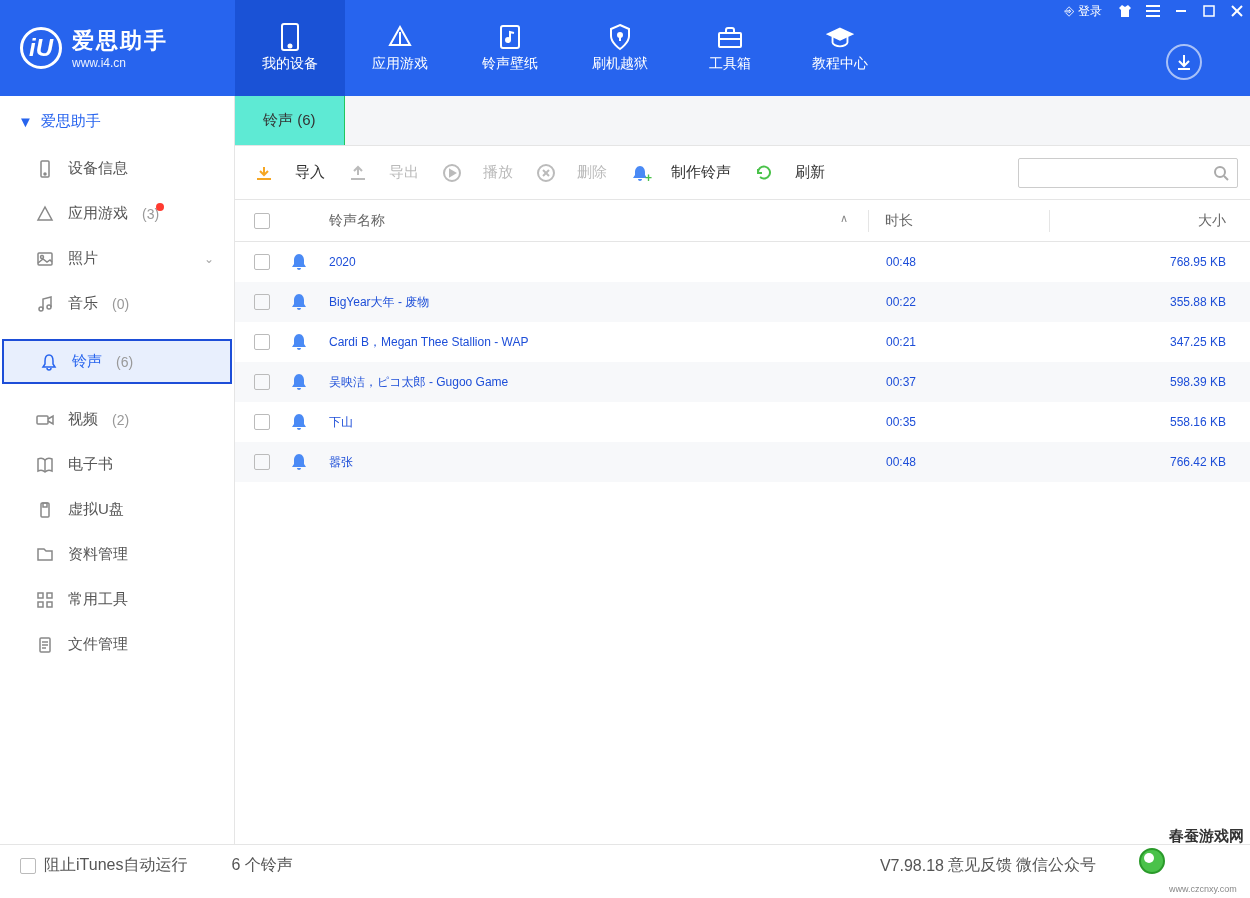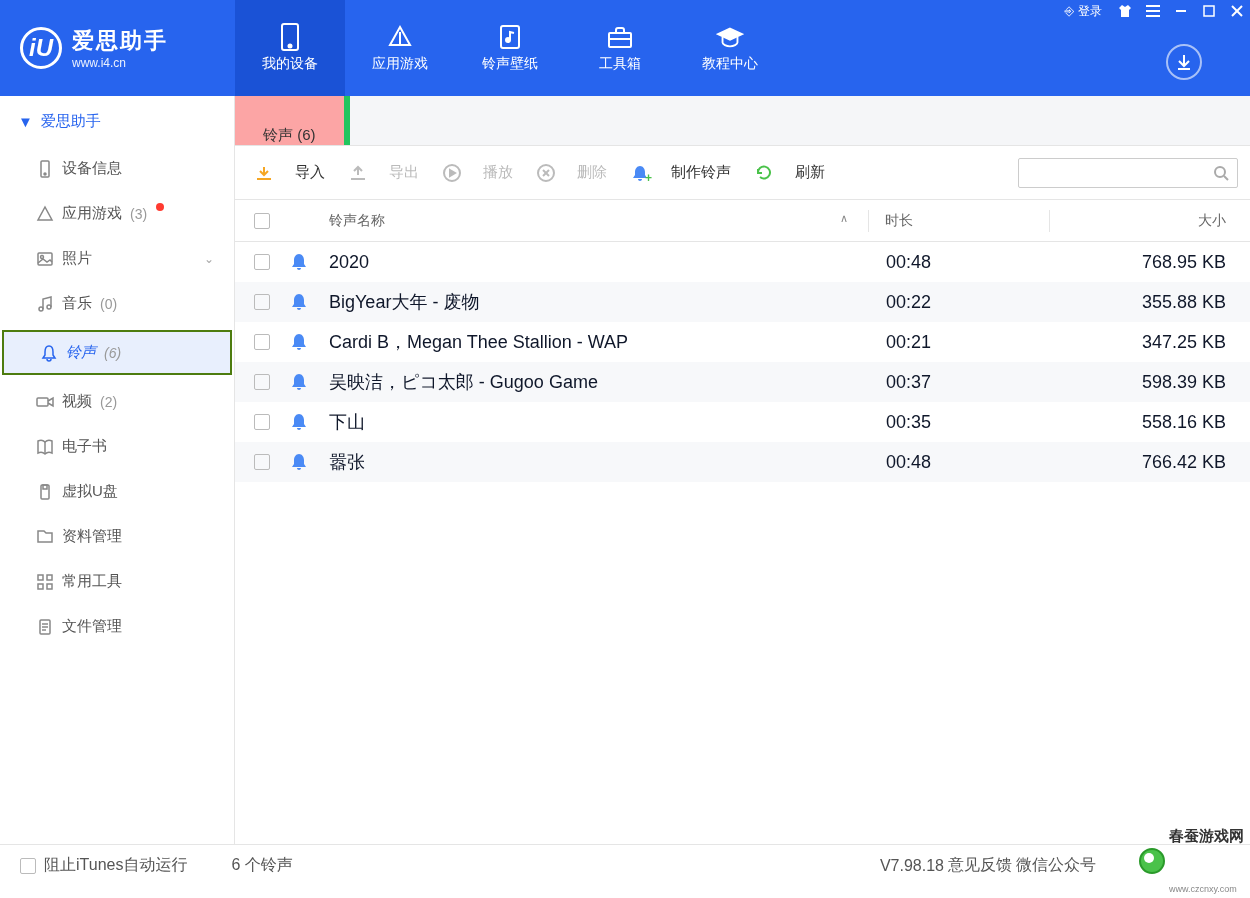--- a/index.html
+++ b/index.html
@@ -21,53 +21,53 @@
 
 .title-bar { position: absolute; top: 0; right: 0; height: 22px; display: flex; align-items: center; gap: 2px; }
 .title-bar-login { display: flex; align-items: center; gap: 4px; padding: 0 8px; font-size: 12px; cursor: pointer; }
 .title-btn { width: 26px; height: 22px; display: flex; align-items: center; justify-content: center; cursor: pointer; font-size: 14px; }
 
 .download-circle { position: absolute; right: 48px; bottom: 16px; width: 36px; height: 36px; border: 2px solid rgba(255,255,255,0.6); border-radius: 50%; display: flex; align-items: center; justify-content: center; cursor: pointer; }
 
 
 .sidebar { position: absolute; left: 0; top: 96px; width: 235px; bottom: 42px; background: #fff; border-right: 1px solid #e5e5e5; overflow-y: auto; }
 .sidebar-header { height: 50px; display: flex; align-items: center; padding-left: 18px; color: #2764ee; font-size: 15px; gap: 8px; cursor: pointer; }
-.sidebar-item { height: 45px; display: flex; align-items: center; padding-left: 36px; color: #555; font-size: 15px; gap: 8px; cursor: pointer; position: relative; }
-.sidebar-item.selected { background: #e8effd; color: #2764ee; border: 2px solid #4d7c0f; margin: 4px 2px; font-style: italic; }
+.sidebar-item { height: 45px; display: flex; align-items: center; padding-left: 36px; color: #555; font-size: 15px; gap: 14px; cursor: pointer; position: relative; }
+.sidebar-item.selected { background: #e8effd; color: #2764ee; border: 2px solid #1d4ed8; margin: 13px 2px; }
 .sidebar-icon { width: 18px; height: 18px; display: flex; align-items: center; justify-content: center; color: #888; }
 .sidebar-item.selected .sidebar-icon { color: #2764ee; }
 .sidebar-count { color: #999; font-size: 14px; }
 .sidebar-badge { width: 8px; height: 8px; background: #ff3b30; border-radius: 50%; position: absolute; left: 156px; top: 12px; }
 .sidebar-chevron { position: absolute; right: 20px; color: #aaa; font-size: 12px; }
 
 
 .content { position: absolute; left: 235px; top: 96px; right: 0; bottom: 42px; background: #fff; display: flex; flex-direction: column; }
 .content-tabs { height: 50px; background: #f5f6f8; display: flex; align-items: stretch; border-bottom: 1px solid #e5e5e5; }
-.content-tab { padding: 0 28px; display: flex; align-items: flex-end; background: #fca5a5; color: #333; font-size: 15px; border-right: 6px solid #22c55e; cursor: pointer; }
+.content-tab { padding: 0 28px; display: flex; align-items: center; background: #5eead4; color: #333; font-size: 15px; border-right: 1px solid #22c55e; cursor: pointer; }
 
 .toolbar { height: 54px; display: flex; align-items: center; padding: 0 20px; gap: 24px; border-bottom: 1px solid #e5e5e5; position: relative; }
 .tool-btn { display: flex; align-items: center; gap: 22px; font-size: 15px; cursor: pointer; color: #666; }
 .tool-btn.enabled { color: #333; }
 .tool-btn.disabled { color: #bbb; }
 .tool-icon { width: 18px; height: 18px; display: flex; align-items: center; justify-content: center; }
 .search-box { position: absolute; right: 12px; width: 220px; height: 30px; border: 1px solid #ccc; border-radius: 2px; display: flex; align-items: center; padding: 0 8px; }
 .search-box input { flex: 1; border: none; outline: none; font-size: 13px; }
 .search-box .sicon { color: #aaa; }
 
 .table-header { height: 42px; display: flex; align-items: center; border-bottom: 1px solid #e5e5e5; font-size: 14px; color: #666; }
 .col-check { width: 54px; display: flex; justify-content: center; }
 .col-icon { width: 40px; }
 .col-name { flex: 1; padding-right: 20px; position: relative; }
 .col-name .sort-caret { position: absolute; right: 20px; color: #888; font-size: 11px; }
 .col-sep { width: 1px; height: 22px; background: #e5e5e5; }
 .col-duration { width: 180px; padding-left: 16px; }
 .col-size { width: 200px; text-align: right; padding-right: 24px; }
 
 .table-body { flex: 1; overflow-y: auto; }
-.table-row { height: 40px; display: flex; align-items: center; font-size: 18px; color: #0f172a; }
+.table-row { height: 40px; display: flex; align-items: center; font-size: 12px; color: #1d4ed8; }
 .table-row:nth-child(even) { background: #f7f8fa; }
 .check { width: 16px; height: 16px; border: 1.5px solid #bbb; border-radius: 2px; cursor: pointer; }
 .bell-icon { color: #4a8af5; }
 
 
 .statusbar { position: absolute; left: 0; right: 0; bottom: 12px; height: 42px; border-top: 1px solid #e5e5e5; display: flex; align-items: center; padding: 0 20px; font-size: 16px; color: #555; gap: 4px; background: #fff; }
 .statusbar .spacer { flex: 1; }
 .status-item { cursor: pointer; }
 .watermark { position: absolute; right: 6px; bottom: 4px; display: flex; align-items: center; gap: 4px; font-size: 14px; }
 .watermark .wm-icon { width: 26px; height: 26px; background: #4ac24a; border-radius: 50%; border: 2px solid #2a9a2a; position: relative; }
@@ -113,20 +113,30 @@
           <svg width="24" height="26" viewBox="0 0 24 26" fill="none" stroke="#fff" stroke-width="2">
             <rect x="3" y="2" width="18" height="22" rx="2"></rect>
             <circle cx="10" cy="16" r="2" fill="#fff"></circle>
             <path d="M12 16 V8 L16 9" fill="none"></path>
           </svg>
         </span>
       <span class="nav-tab-label">铃声壁纸</span>
     </div>
     <div class="nav-tab">
       <span class="nav-tab-icon">
+          <svg width="24" height="28" viewBox="0 0 24 28" fill="none" stroke="#fff" stroke-width="2">
+            <path d="M12 2 L21 6 V13 C21 20 12 26 12 26 C12 26 3 20 3 13 V6 Z"></path>
+            <circle cx="12" cy="12" r="2" fill="#fff"></circle>
+            <line x1="12" y1="14" x2="12" y2="18"></line>
+          </svg>
+        </span>
+      <span class="nav-tab-label">刷机越狱</span>
+    </div>
+    <div class="nav-tab">
+      <span class="nav-tab-icon">
           <svg width="28" height="24" viewBox="0 0 28 24" fill="none" stroke="#fff" stroke-width="2">
             <rect x="3" y="8" width="22" height="14" rx="1"></rect>
             <path d="M10 8 V5 C10 4 11 3 12 3 H16 C17 3 18 4 18 5 V8"></path>
             <line x1="3" y1="14" x2="25" y2="14"></line>
           </svg>
         </span>
       <span class="nav-tab-label">工具箱</span>
     </div>
     <div class="nav-tab">
       <span class="nav-tab-icon">

